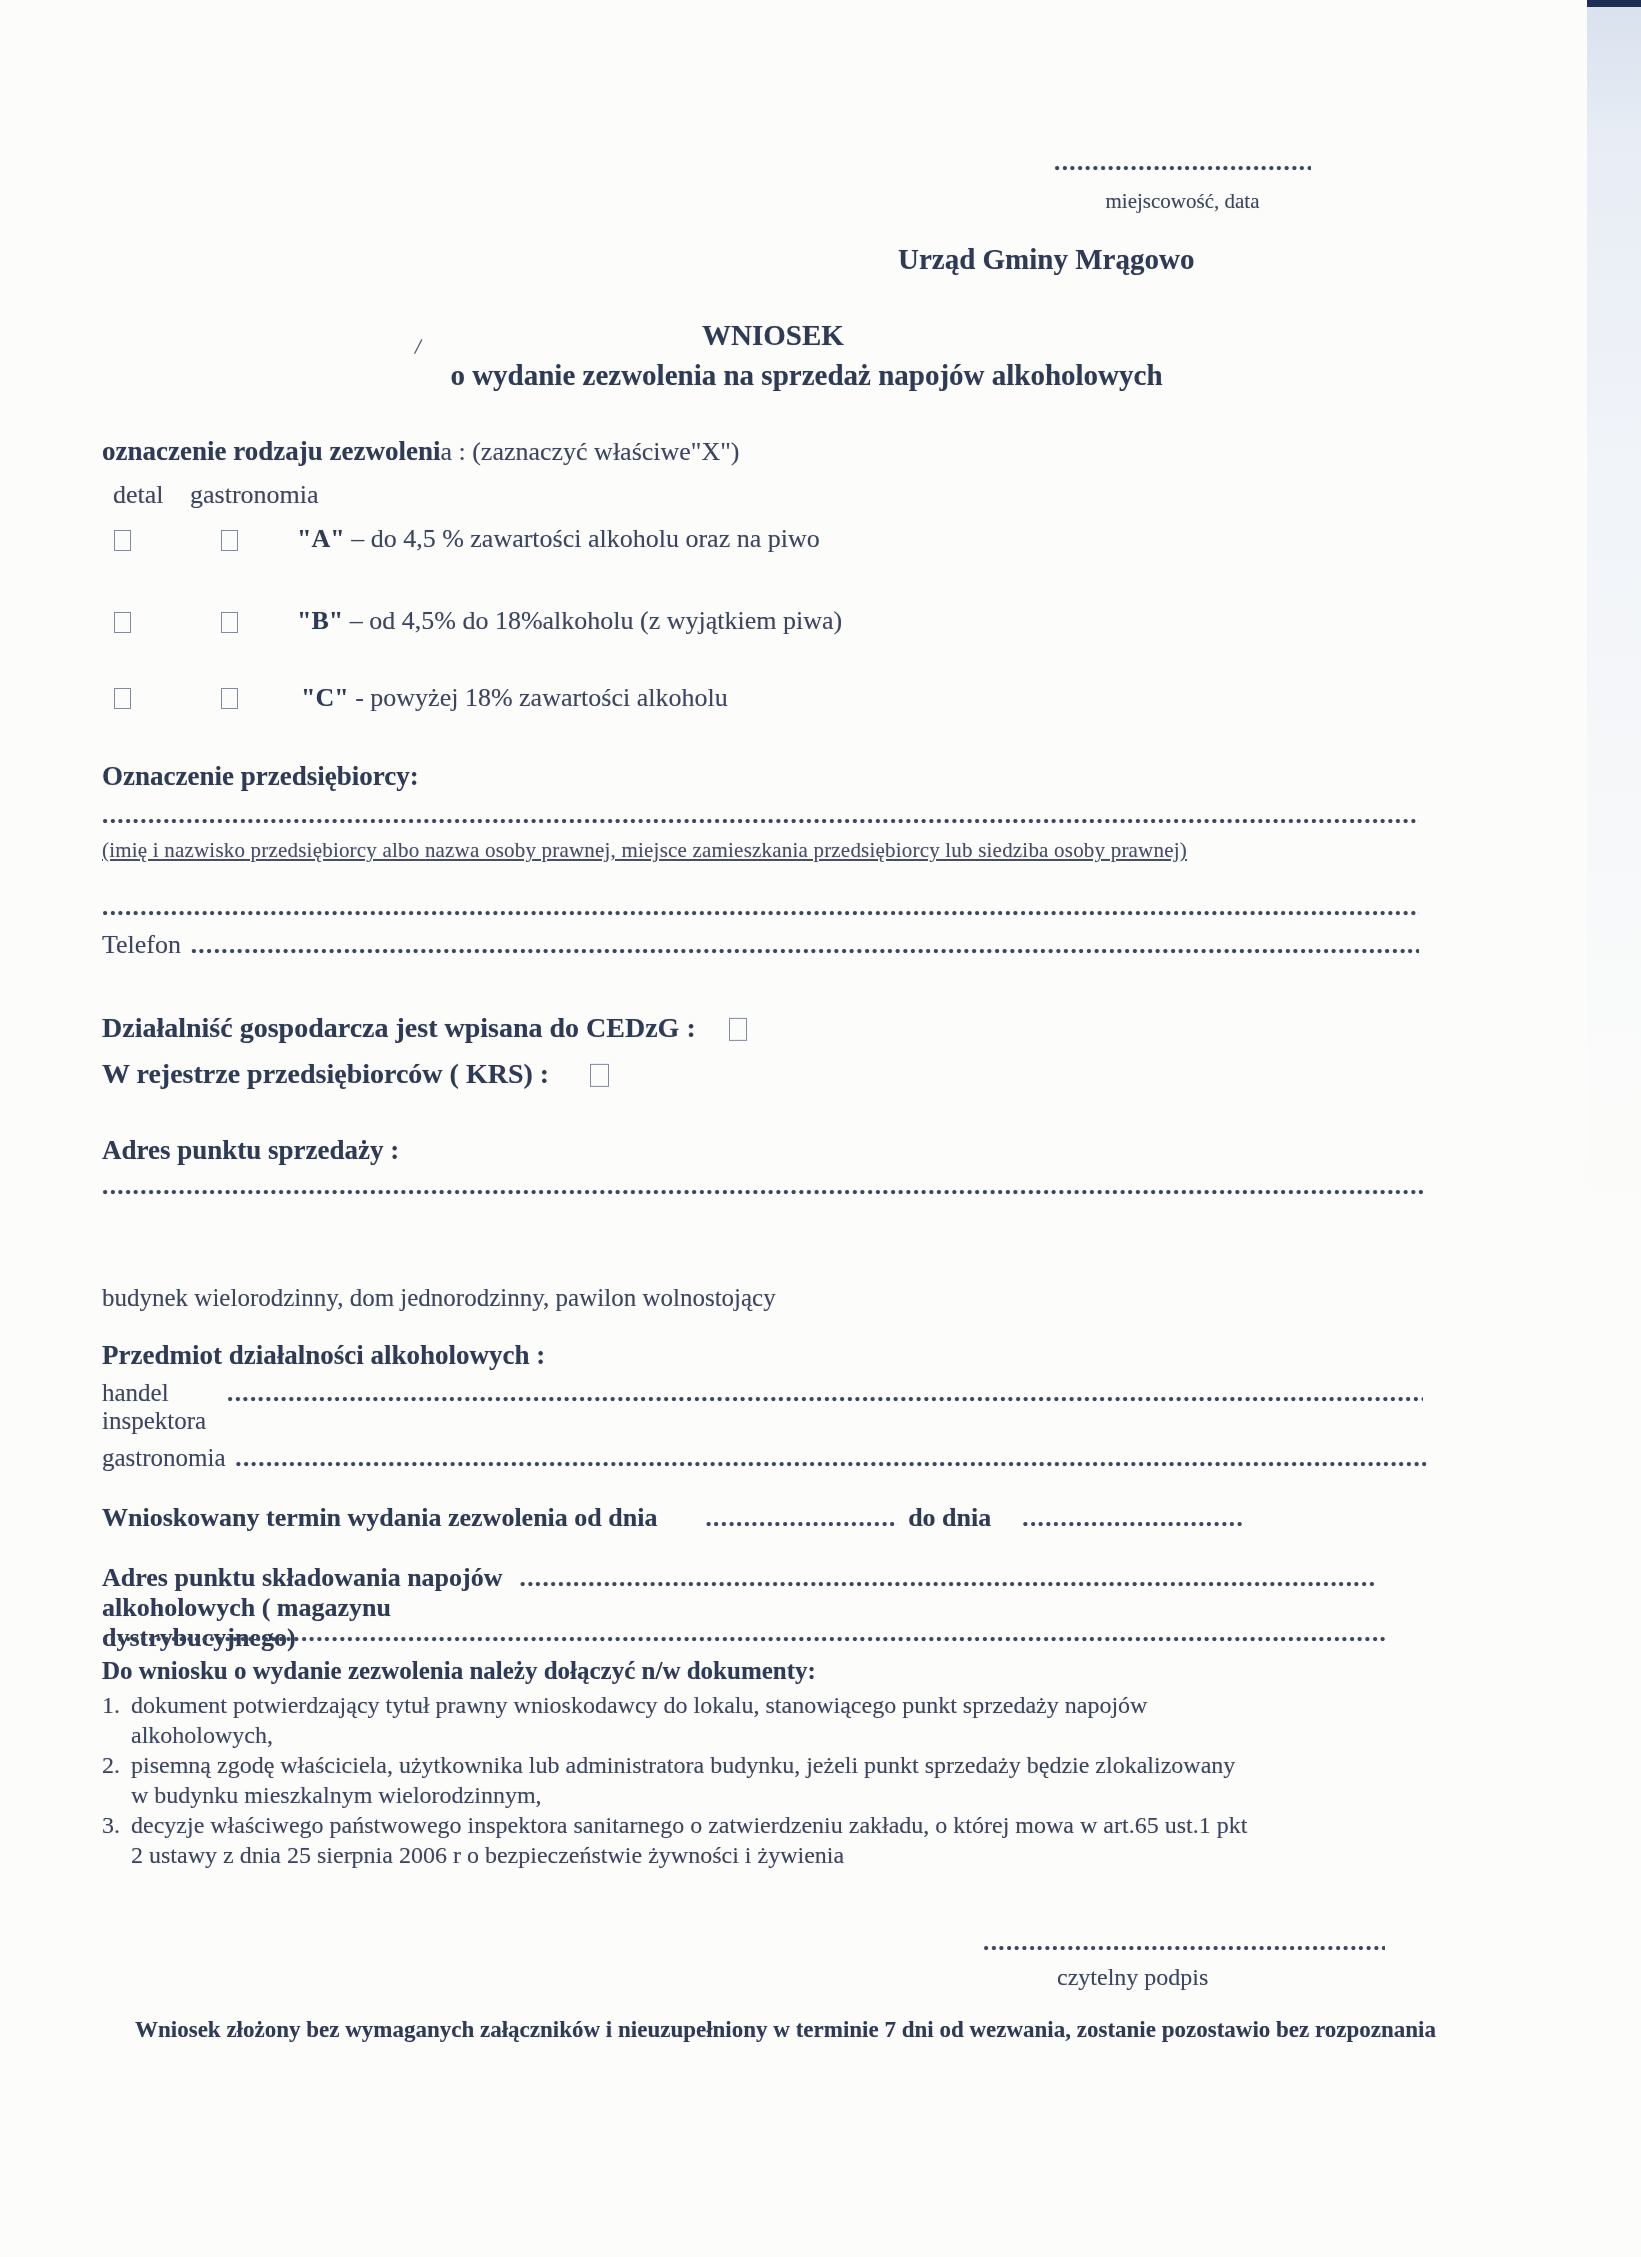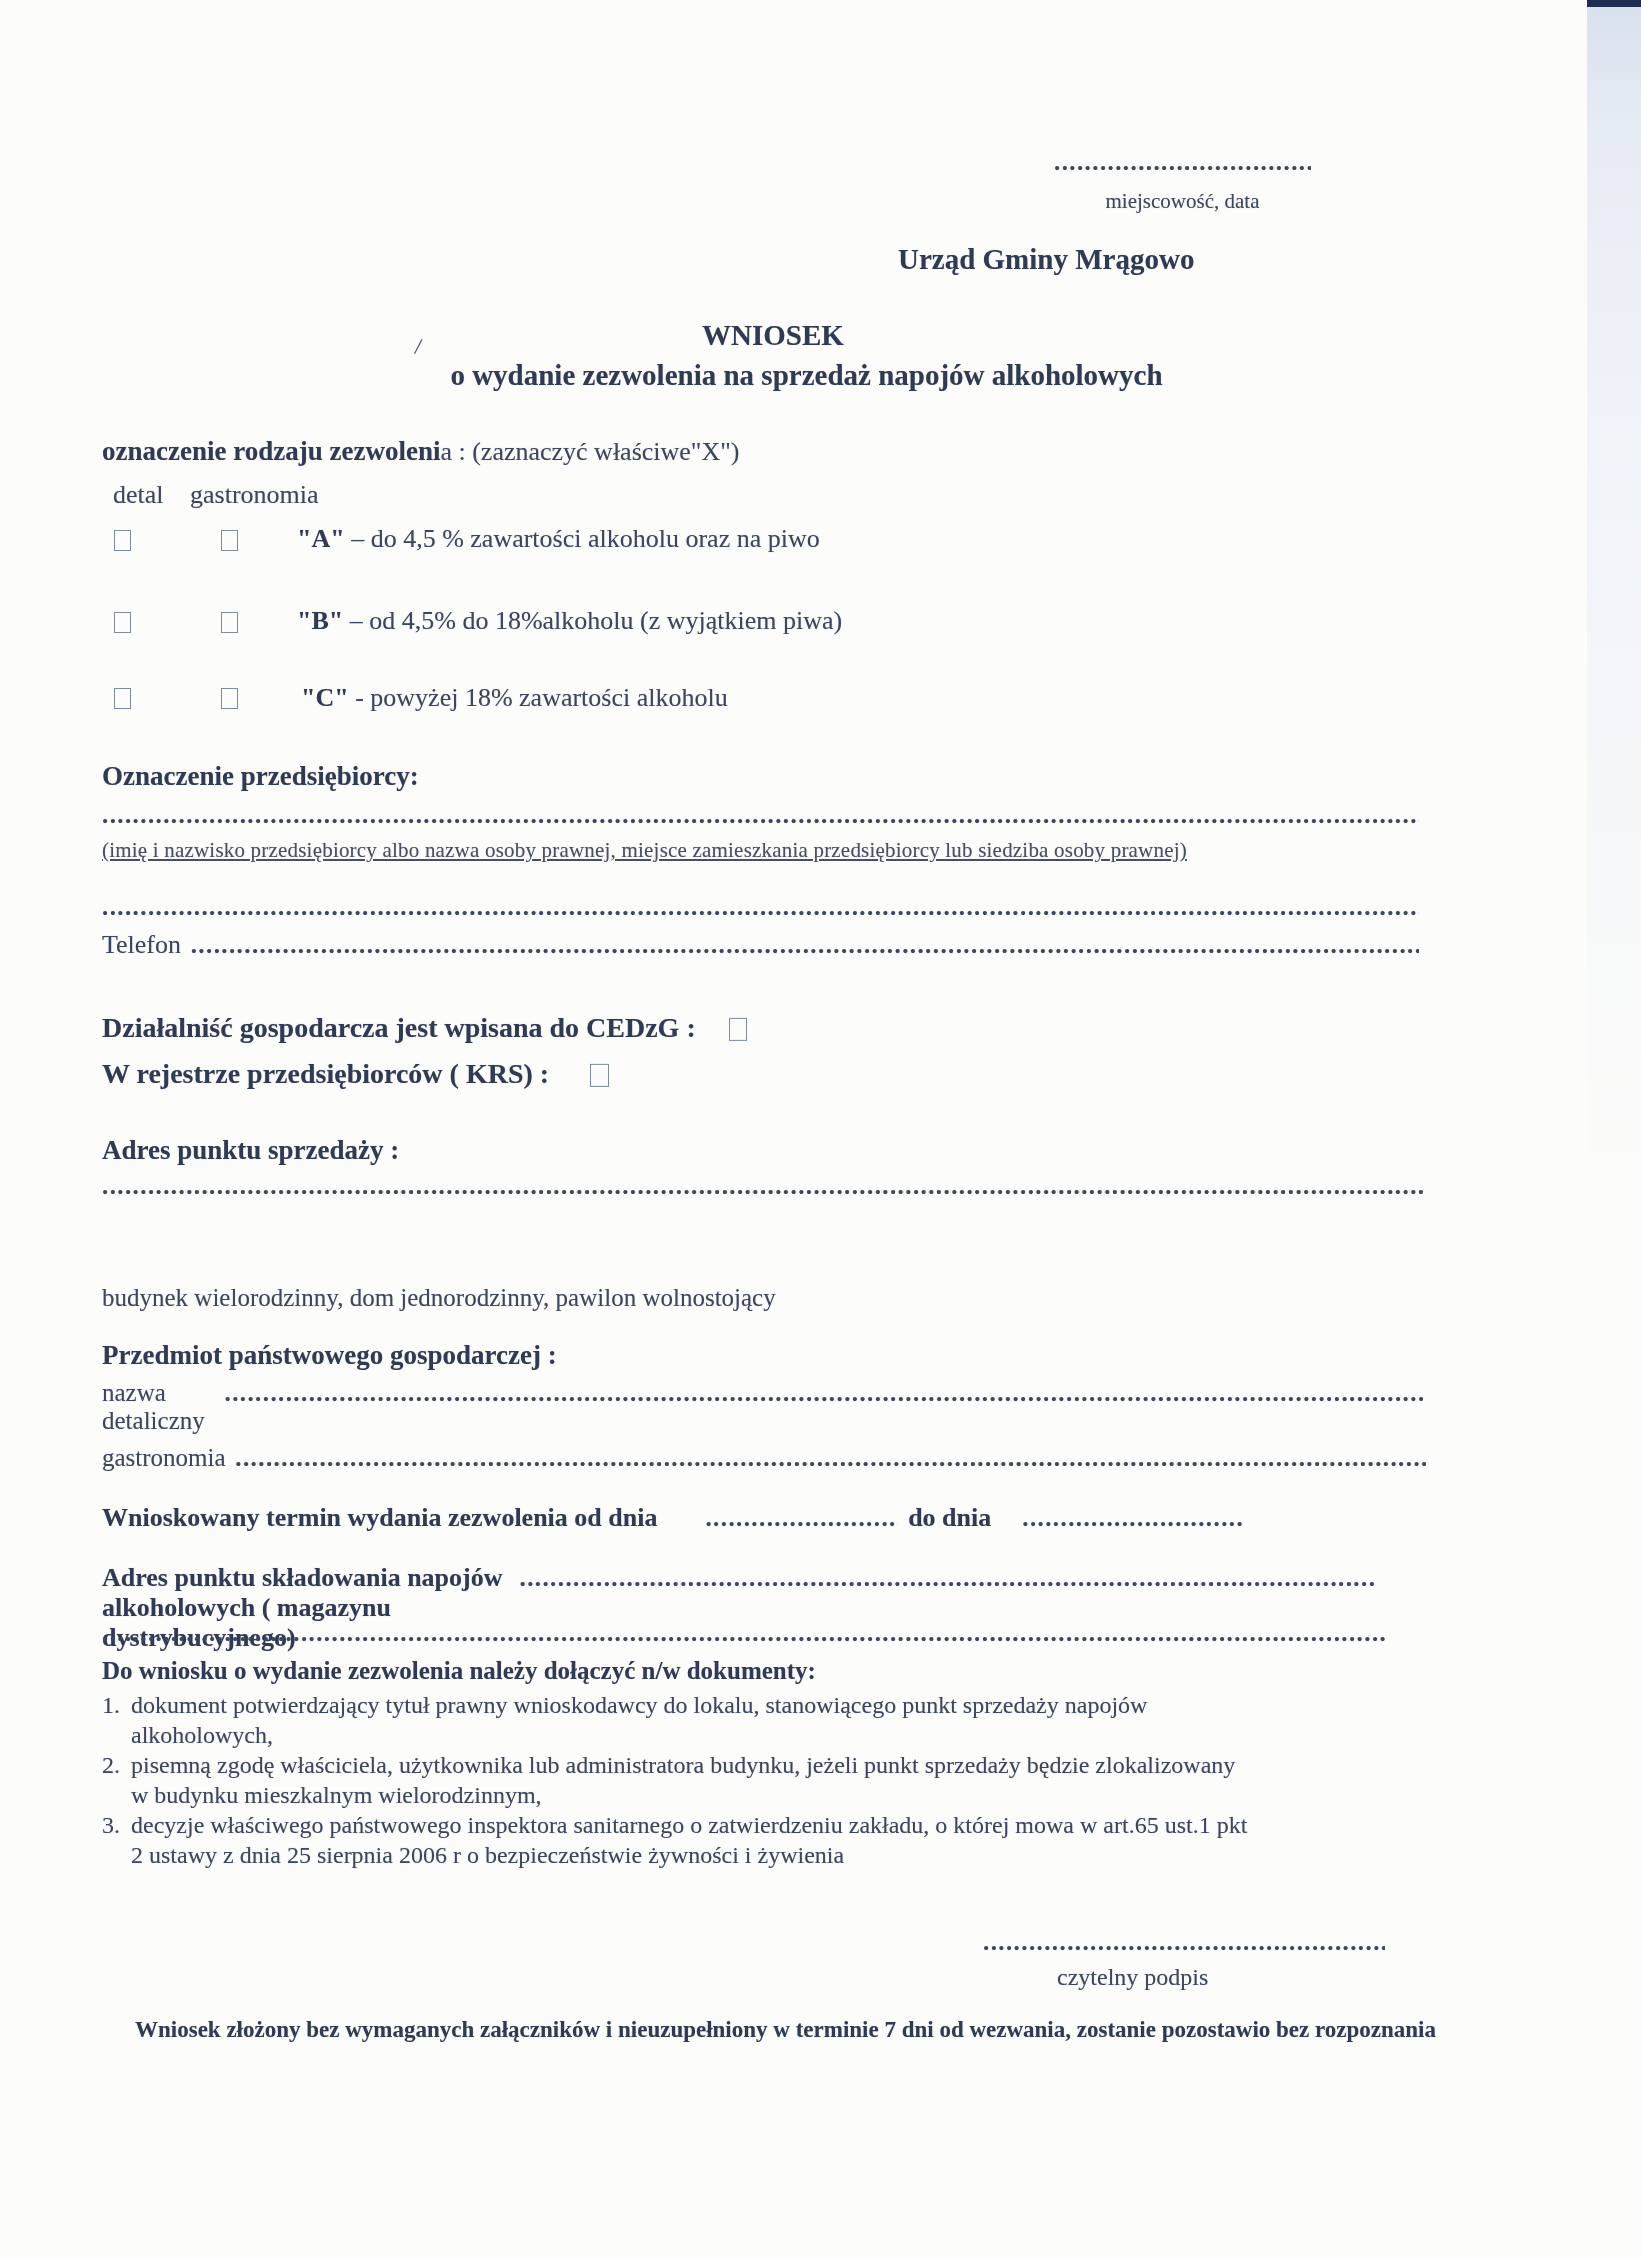--- a/index.html
+++ b/index.html
@@ -94,23 +94,23 @@
   <div class="abs fx" style="left:102px;top:1058px">
     <span class="b" style="font-size:28px">W rejestrze przedsiębiorców ( KRS) :</span>
     <span class="cb2" style="margin-left:41px"></span>
   </div>
 
   <div class="abs b" style="left:102px;top:1135px;font-size:27px">Adres punktu sprzedaży :</div>
   <div class="abs dotline" style="left:102px;top:1170px;width:1321px">................................................................................................................................................................................................................................................</div>
 
   <div class="abs" style="left:102px;top:1284px;font-size:25px">budynek wielorodzinny,  dom jednorodzinny, pawilon wolnostojący</div>
 
-  <div class="abs b" style="left:102px;top:1340px;font-size:27px">Przedmiot państwowego gospodarczej :</div>
+  <div class="abs b" style="left:102px;top:1340px;font-size:27px">Przedmiot działalności alkoholowych :</div>
   <div class="abs fx" style="left:102px;top:1377px;width:1321px">
-    <span style="font-size:25px">nazwa detaliczny</span>
+    <span style="font-size:25px">handel inspektora</span>
     <span class="dots dotsfill" style="margin-left:9.7px">................................................................................................................................................................................................................................................</span>
   </div>
   <div class="abs fx" style="left:102px;top:1442px;width:1325px">
     <span style="font-size:25px">gastronomia</span>
     <span class="dots dotsfill" style="margin-left:9.7px">................................................................................................................................................................................................................................................</span>
   </div>
 
   <div class="abs fx" style="left:102px;top:1502px">
     <span class="b" style="font-size:26px">Wnioskowany termin wydania zezwolenia  od dnia</span>
     <span class="dots" style="margin-left:48px;width:193px">................................................................................................................................................................................................................................................</span>

